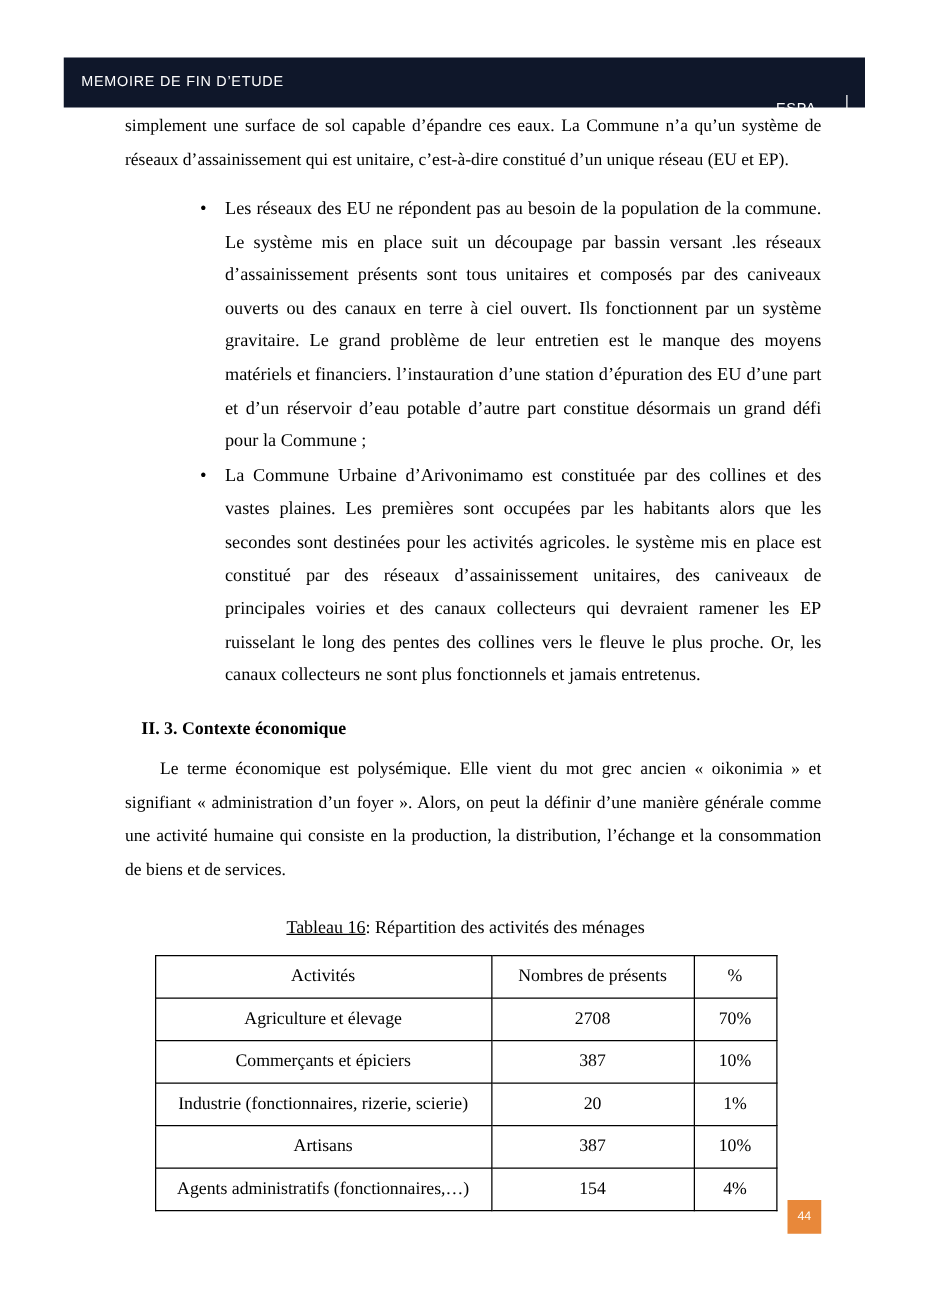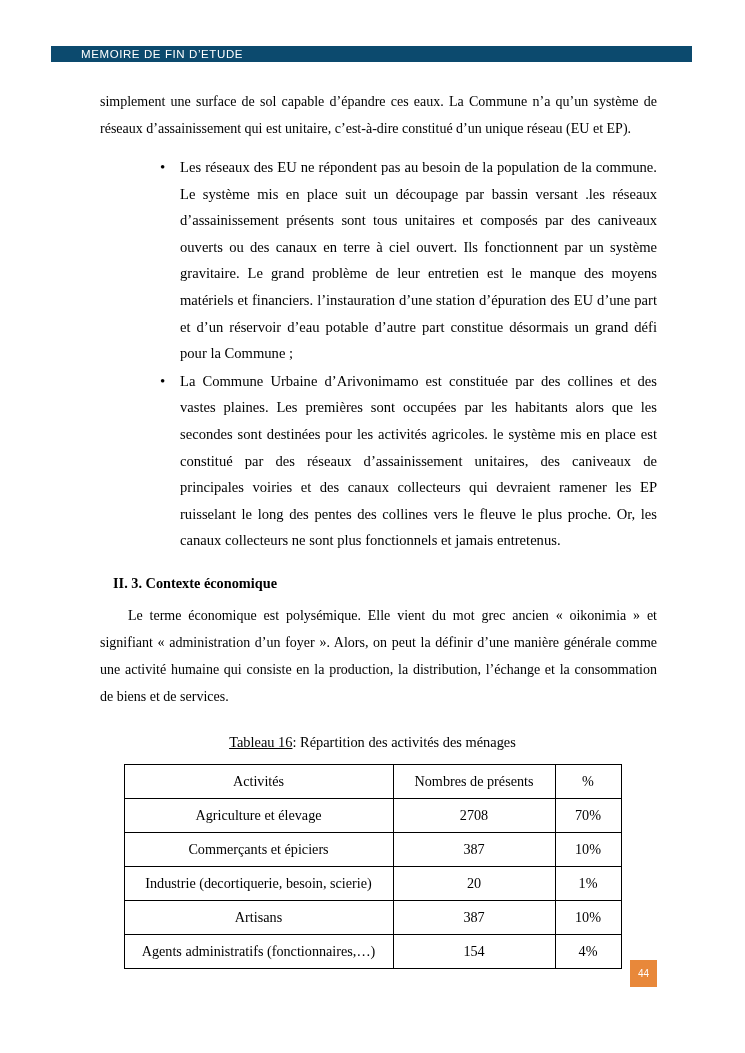--- a/index.html
+++ b/index.html
@@ -22,26 +22,26 @@
     height: 1053px;
     background: #ffffff;
   }
 
   
   .header-band {
     position: absolute;
     left: 51px;
     top: 46px;
     width: 641px;
-    height: 16px;
-    background: #0c4a6e;
+    height: 40px;
+    background: #0f172a;
     display: flex;
     align-items: center;
     box-sizing: border-box;
-    padding: 0 30px;
+    padding: 0 14px;
   }
   .header-title {
     font-family: "Liberation Sans", sans-serif;
     font-size: 11.5px;
     letter-spacing: 0.6px;
     color: #ffffff;
     font-weight: normal;
   }
   .header-right {
     margin-left: auto;
@@ -218,21 +218,21 @@
           <td>Agriculture et élevage</td>
           <td>2708</td>
           <td>70%</td>
         </tr>
         <tr>
           <td>Commerçants et épiciers</td>
           <td>387</td>
           <td>10%</td>
         </tr>
         <tr>
-          <td>Industrie (decortiquerie, besoin, scierie)</td>
+          <td>Industrie (fonctionnaires, rizerie, scierie)</td>
           <td>20</td>
           <td>1%</td>
         </tr>
         <tr>
           <td>Artisans</td>
           <td>387</td>
           <td>10%</td>
         </tr>
         <tr>
           <td>Agents administratifs (fonctionnaires,…)</td>

